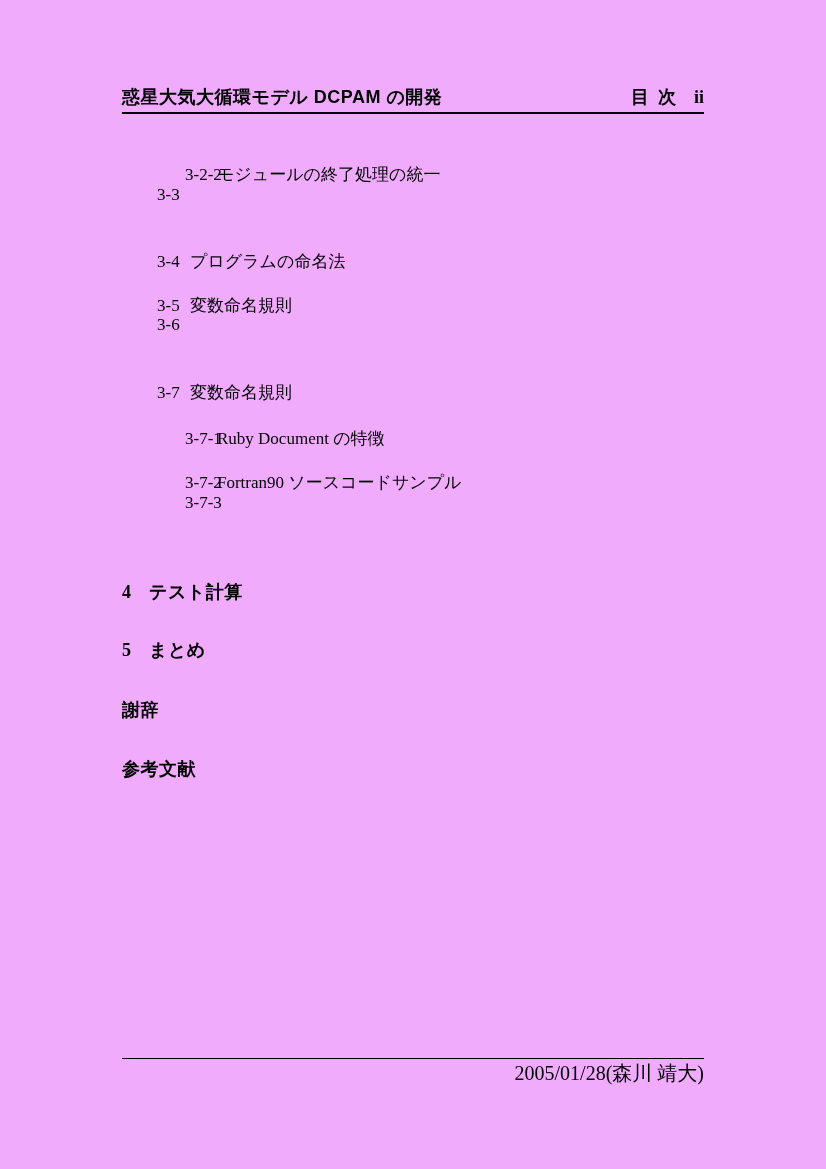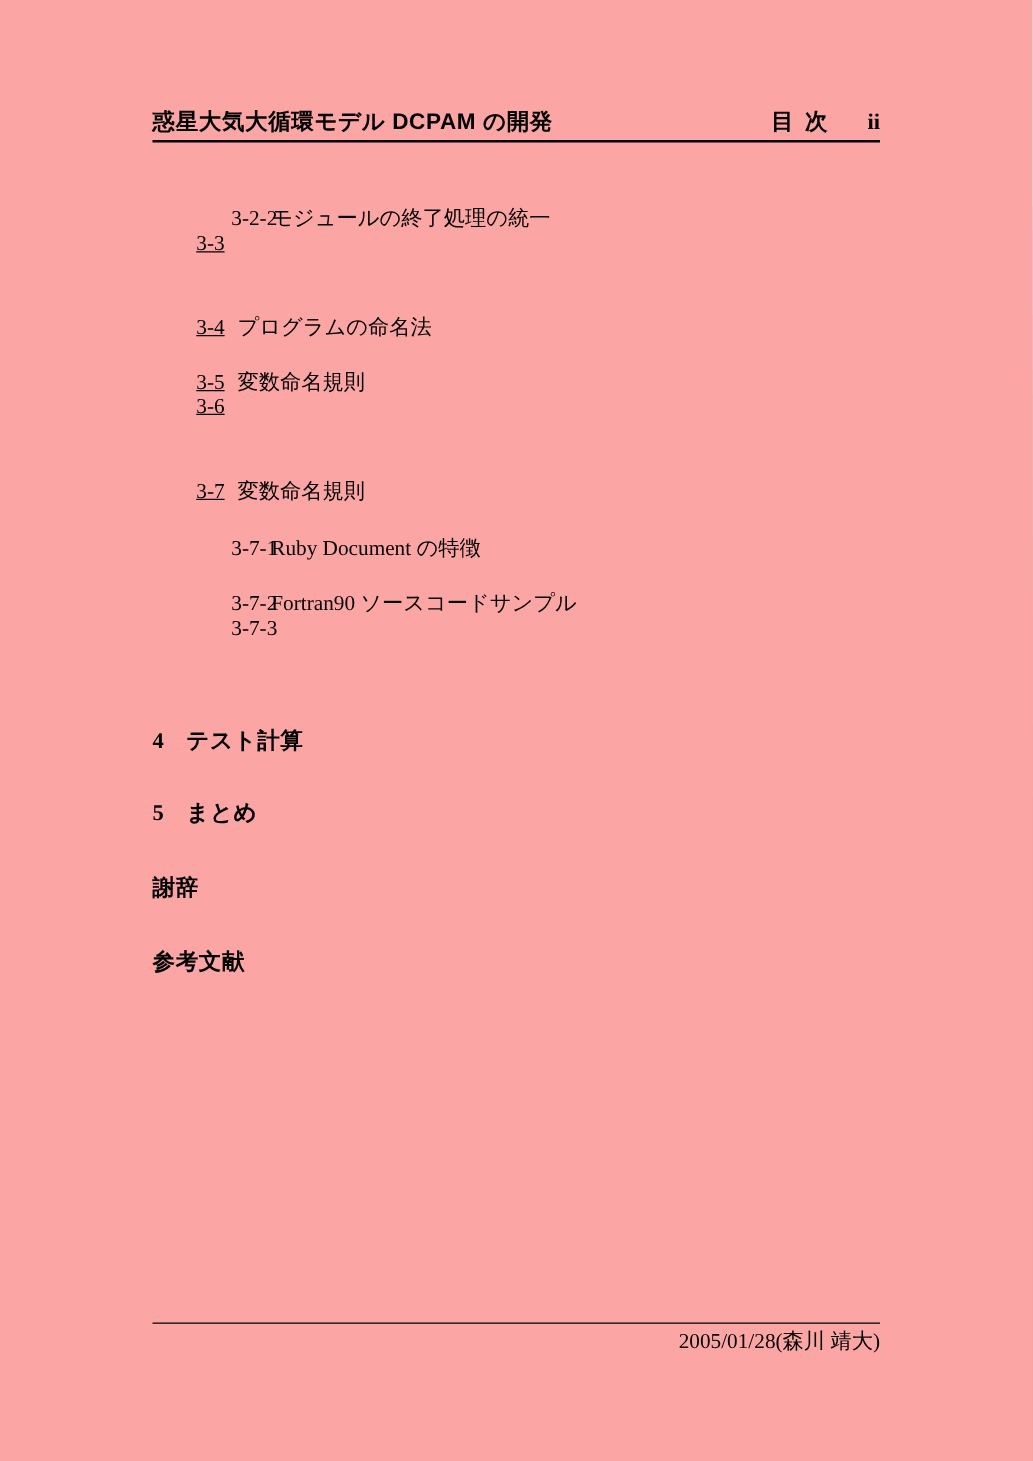--- a/index.html
+++ b/index.html
@@ -1,32 +1,32 @@
 <!DOCTYPE html>
 <html><head>
 <meta charset="utf-8">
 <style>
   html,body{margin:0;padding:0;background:#e8e8e8;}
   .page{
     position:relative;
     width:826px;height:1169px;
-    background:#fca5a5;
+    background:#f0abfc;
     margin:0 auto;
     font-family:"Liberation Serif","DejaVu Serif",serif;
     color:#000000;
     overflow:hidden;
   }
   
   .header{
     position:absolute;left:122px;top:86px;width:582px;
     display:flex;justify-content:space-between;align-items:baseline;
     font-weight:bold;font-size:18px;line-height:22px;
   }
   .header .doc-title{font-family:"Liberation Sans","DejaVu Sans",sans-serif;letter-spacing:0.5px;}
-  .header .right{display:flex;align-items:flex-end;gap:30px;}
+  .header .right{display:flex;align-items:flex-end;gap:16px;}
   .header .section-name{font-family:"Liberation Sans","DejaVu Sans",sans-serif;letter-spacing:2px;}
   .header .folio{font-family:"Liberation Serif","DejaVu Serif",serif;}
   .header-rule{
     position:absolute;left:122px;top:112px;width:582px;height:2px;
     background:#000;
   }
   
   .toc{position:absolute;left:122px;top:0;width:582px;}
   .row{
     position:absolute;left:0;width:582px;
@@ -39,39 +39,39 @@
     flex:1 1 auto;height:20px;align-self:stretch;
     margin:0 8px 0 6px;
     background-image:radial-gradient(circle at 1.5px 1.5px,#1a1a1a 1.25px,rgba(0,0,0,0) 1.6px);
     background-size:11.5px 3px;
     background-repeat:repeat-x;
     background-position:left 13px;
   }
   .row .page{flex:0 0 auto;min-width:30px;text-align:right;}
   
   .level-section{padding-left:35px;}
-  .level-section .num{width:33px;text-decoration:underline;}
+  .level-section .num{width:33px;}
   .level-subsection{padding-left:63px;}
   .level-subsection .num{width:32px;}
   .level-chapter{
     font-size:18px;line-height:22px;font-weight:bold;
   }
   .level-chapter .num{width:27px;font-family:"Liberation Serif","DejaVu Serif",serif;}
   .level-chapter .num:empty{display:none;}
   .level-chapter .title{font-family:"Liberation Sans","DejaVu Sans",sans-serif;letter-spacing:0.5px;}
   .level-chapter .spacer{flex:1 1 auto;}
   .level-chapter .page{font-family:"Liberation Serif","DejaVu Serif",serif;}
   
   .footer-rule{
     position:absolute;left:122px;top:1058px;width:582px;height:1px;
     background:#000;
   }
   .footer-text{
     position:absolute;left:122px;top:1063px;width:582px;
-    text-align:right;font-size:17px;line-height:20px;
+    text-align:right;font-size:20px;line-height:20px;
   }
 </style>
 </head>
 <body>
 
 <div class="page">
 
   <div class="header">
     <span class="doc-title">惑星大気大循環モデル DCPAM の開発</span>
     <span class="right">

